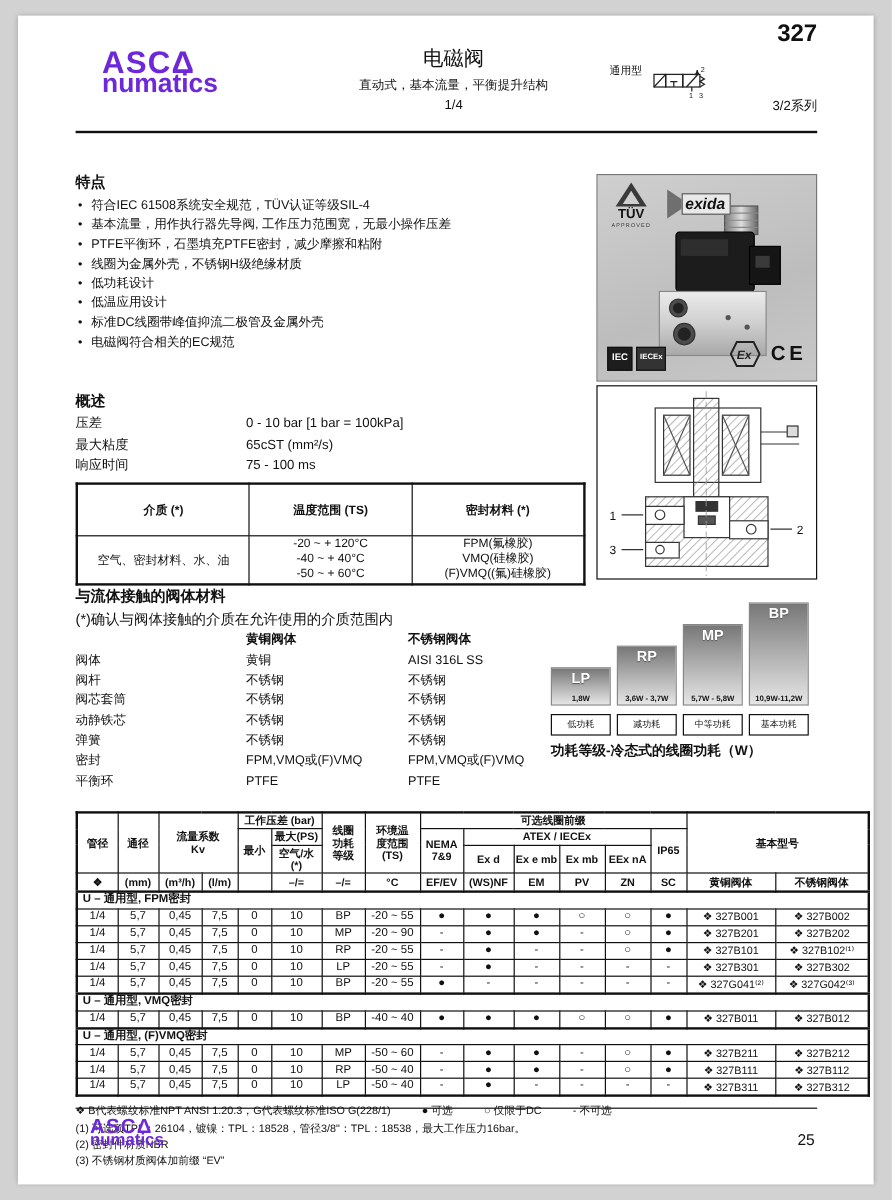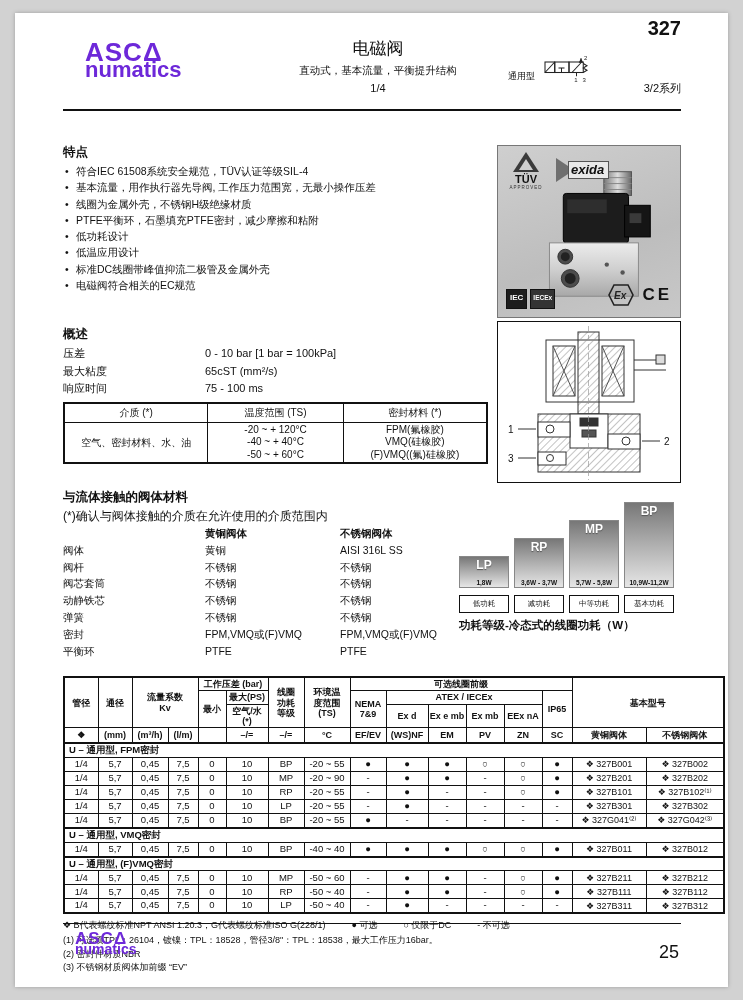--- a/index.html
+++ b/index.html
@@ -11,21 +11,21 @@
   .hdr { position:relative; height:98px; border-bottom:2px solid #111; }
   .logo { position:absolute; left:22px; top:28px; line-height:.85; color:#6d28d9; }
   .logo .l1 { font-weight:900; font-size:26px; letter-spacing:1px; }
   .logo .l2 { font-weight:900; font-size:22px; letter-spacing:0; margin-top:-2px; }
   .hdr-center { position:absolute; left:150px; width:330px; top:24px; text-align:center; }
   .hdr-title { font-size:17px; font-weight:normal; }
   .hdr-sub { font-size:10.5px; margin-top:4px; }
   .hdr-size { font-size:11px; margin-top:4px; }
   .hdr-model { position:absolute; right:0; top:4px; font-size:20px; font-weight:bold;text-align:center; }
   .hdr-series { position:absolute; right:0; top:68px; font-size:11px; }
-  .hdr-sym { position:absolute; right:70px; top:40px; font-size:9px; display:flex; align-items:flex-end; gap:4px; }
+  .hdr-sym { position:absolute; right:70px; top:40px; font-size:9px; display:flex; align-items:flex-start; gap:4px; }
 
   
   .band { position:relative; }
   .band-features { height:182px;margin-top:28px; }
   .band-overview { height:163px; }
   .band-materials { height:192px; }
   .leftcol { width:425px; padding-top:5px; }
   h3.sec { font-size:12.5px; font-weight:bold; margin-bottom:2px; }
 
   ul.features { list-style:none; font-size:10.5px; line-height:1.55; }
@@ -47,21 +47,21 @@
   .iecbadge .b { border:1px solid #111; background:#1d1d1d; color:#fff; font-weight:bold; font-size:8px; padding:4px 3px 6px; line-height:1; }
   .iecbadge .b.w { background:#333; font-size:6.5px; padding:5px 2px 7px; }
   .exce { position:absolute; right:8px; bottom:10px; display:flex; align-items:center; gap:8px; }
   .ce { font-size:17px; font-weight:bold; letter-spacing:3px; }
 
   
   .kv { display:flex; font-size:11px; line-height:1.6; }
   .kv .k { width:142px; }
   table.ovt { border-collapse:collapse; width:100%; margin-top:4px; font-size:10px; table-layout:fixed; }
   table.ovt th, table.ovt td { border:1px solid #111; text-align:center; padding:1px 2px; }
-  table.ovt th { font-weight:normal; padding:2px; }
+  table.ovt th { font-weight:bold; padding:14px; }
   table.ovt { border:2px solid #111; }
   .pre { white-space:pre-line; line-height:1.25;margin-top:36px; }
 
   .crossbox { position:absolute; right:0; top:0; width:184px; height:162px; border:1.5px solid #111; background:#fff; }
 
   
   .mat-grid { display:grid; grid-template-columns:142px 135px auto; font-size:10.5px; line-height:1.6; }
   .mat-grid .h { font-weight:bold; }
 
   
@@ -85,21 +85,21 @@
   table.params tbody td.model { font-size:9px; }
 
   .legend { display:flex; gap:26px; font-size:9px; margin-top:5px; }
   .fnotes { font-size:9px; line-height:1.5; margin-top:2px; }
 
   
   .footer { position:absolute; left:48px; right:47px; bottom:12px; border-top:1.5px solid #111; height:52px; }
   .footer .logo { left:12px; top:8px; }
   .footer .logo .l1 { font-size:17px; }
   .footer .logo .l2 { font-size:14px; }
-  .pageno { position:absolute; right:2px; top:18px; font-size:18px; }
+  .pageno { position:absolute; right:2px; top:18px; font-size:13px; }
 
   svg text { font-family:"Liberation Sans", sans-serif; }
 </style>
 </head>
 <body>
 
 <div class="page">
   <div class="inner">
 
     <div class="hdr">
@@ -136,22 +136,22 @@
       </div>
       <div class="hdr-series">3/2系列</div>
     </div>
 
     <div class="band band-features">
       <div class="leftcol">
         <h3 class="sec">特点</h3>
         <ul class="features" id="features-list">
             <li>符合IEC 61508系统安全规范，TÜV认证等级SIL-4</li>
             <li>基本流量，用作执行器先导阀, 工作压力范围宽，无最小操作压差</li>
+            <li>PTFE平衡环，石墨填充PTFE密封，减少摩擦和粘附</li>
             <li>线圈为金属外壳，不锈钢H级绝缘材质</li>
-            <li>PTFE平衡环，石墨填充PTFE密封，减少摩擦和粘附</li>
             <li>低功耗设计</li>
             <li>低温应用设计</li>
             <li>标准DC线圈带峰值抑流二极管及金属外壳</li>
             <li>电磁阀符合相关的EC规范</li>
           </ul>
       </div>
 
       <div class="photobox">
         <svg class="valve-photo" viewBox="0 0 184 173">
           <defs>

